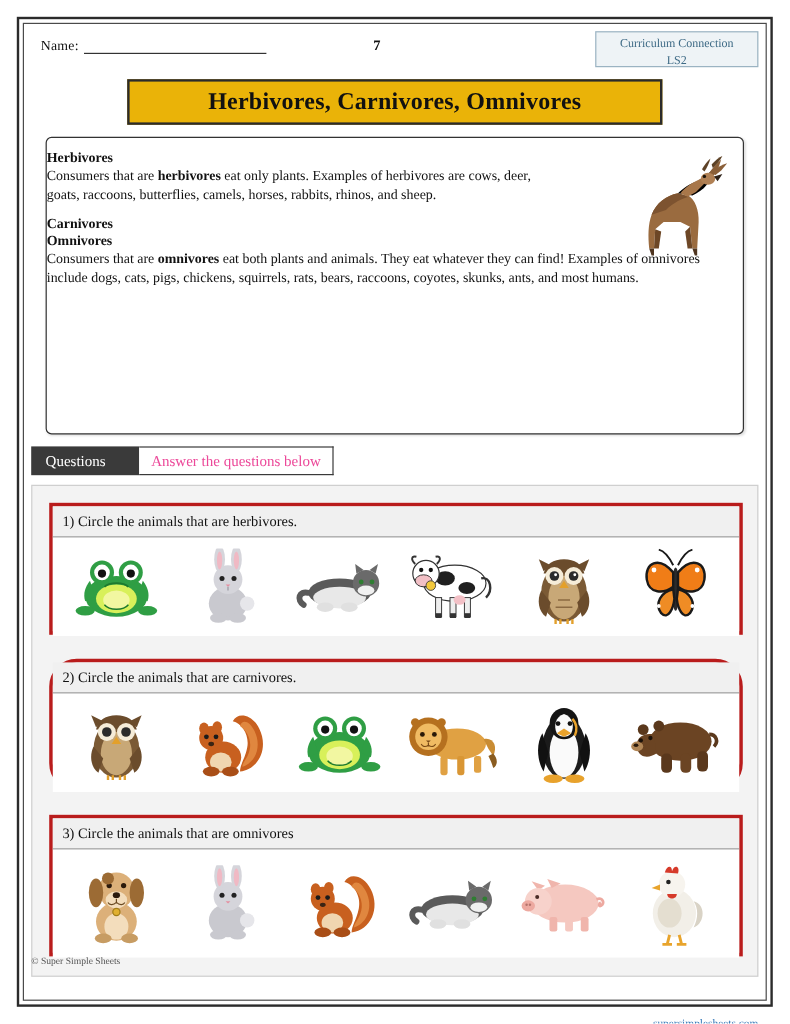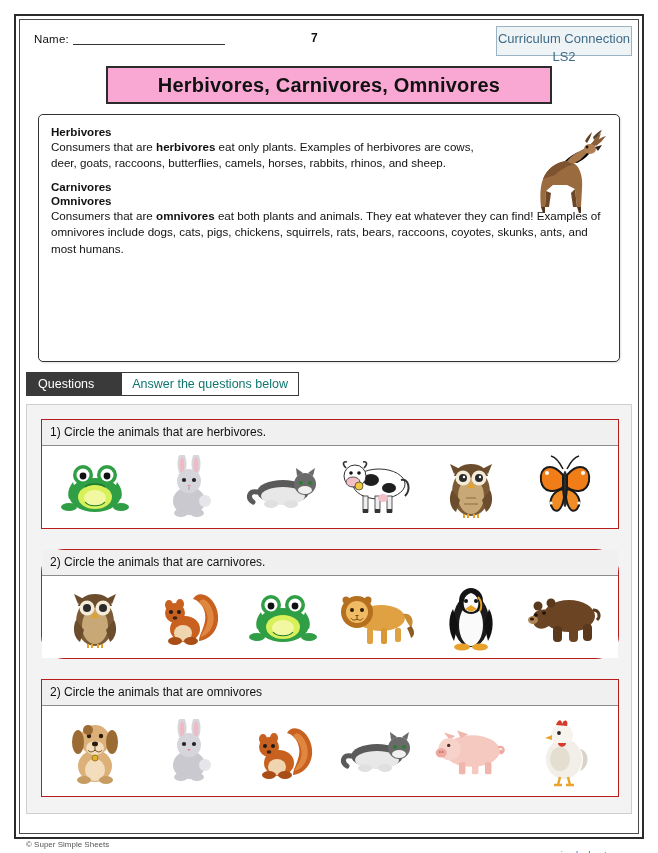--- a/index.html
+++ b/index.html
@@ -13,20 +13,21 @@
     font-family: "Liberation Sans", sans-serif;
     color: #1a1a1a;
     position: relative;
     overflow: hidden;
   }
   .page {
     position: absolute;
     left: 0; top: 0;
     width: 658px; height: 853px;
     box-sizing: border-box;
+    font-family: Liberation Serif, serif;
   }
   
   .frame-outer {
     position: absolute;
     left: 14px; top: 14px;
     width: 630px; height: 825px;
     border: 2px solid #2b2b2b;
     box-sizing: border-box;
   }
   .frame-inner {
@@ -69,32 +70,32 @@
     position: absolute;
     right: 0px; top: 0px;
     width: 136px; height: 30px;
     background: #eef3f6;
     border: 1px solid #9bb3c2;
     box-sizing: border-box;
     text-align: center;
     padding-top: 3px;
   }
   .curriculum div {
-    font-size: 13px;
+    font-size: 10px;
     color: #3f6b86;
     line-height: 1.35;
   }
 
   
   .title-box {
     position: absolute;
     left: 106px; top: 66px;
     width: 446px; height: 38px;
     border: 2px solid #2b2b2b;
-    background: #f9a8d4;
+    background: #eab308;
     box-sizing: border-box;
     display: flex;
     align-items: center;
     justify-content: center;
   }
   .title-box span {
     font-size: 20px;
     font-weight: bold;
     color: #111;
     letter-spacing: .2px;
@@ -102,21 +103,21 @@
 
   
   .info-box {
     position: absolute;
     left: 38px; top: 114px;
     width: 582px; height: 248px;
     border: 1.5px solid #333;
     border-radius: 5px;
     background: #fff;
     box-sizing: border-box;
-    padding: 10px 14px 10px 12px;
+    padding: 10px 14px 10px 0;
     box-shadow: 1px 1px 2px rgba(0,0,0,.12);
   }
   .info-box h3 {
     margin: 0 0 1px 0;
     font-size: 11.6px;
     font-weight: bold;
     color: #111;
   }
   .info-box p {
     margin: 0 0 8px 0;
@@ -146,21 +147,21 @@
     font-size: 12.5px;
     padding: 3px 28px 0 12px;
     height: 24px;
     box-sizing: border-box;
     line-height: 19px;
   }
   .qbar-sub {
     background: #fff;
     border: 1px solid #3a3a3a;
     border-left: none;
-    color: #0f766e;
+    color: #ec4899;
     font-size: 12.5px;
     padding: 0 10px;
     height: 24px;
     box-sizing: border-box;
     line-height: 22px;
   }
 
   
   .answer-area {
     position: absolute;
@@ -168,21 +169,21 @@
     width: 606px; height: 410px;
     background: #f3f3f3;
     border: 1px solid #cfcfcf;
     box-sizing: border-box;
   }
   .qblock {
     position: absolute;
     left: 14px;
     width: 578px;
     background: #fff;
-    border: 1px solid #b91c1c;
+    border: 3px solid #b91c1c;
     box-sizing: border-box;
   }
   .qlabel {
     height: 26px;
     border-bottom: 1px solid #8c8c8c;
     background: #f0f0f0;
     font-size: 12px;
     color: #111;
     line-height: 25px;
     padding-left: 8px;
@@ -202,21 +203,21 @@
     height: 74px;
     display: flex;
     align-items: center;
     justify-content: center;
   }
   .animal svg { display: block; }
 
   
   .footer-left {
     position: absolute;
-    left: 26px; top: 840px;
+    left: 26px; top: 796px;
     font-size: 8px;
     color: #555;
     text-align: center;
   }
   .footer-right {
     position: absolute;
     right: 26px; top: 838px;
     font-size: 9.5px;
     color: #2e74b5;
     margin-top: 11px;
@@ -512,21 +513,21 @@
             <rect x="44" y="38" width="9" height="16" rx="4" fill="#6b4423"></rect>
             <rect x="58" y="36" width="9" height="17" rx="4" fill="#5a381c"></rect>
             <path d="M68 22 C74 22 76 28 72 32" stroke="#5a381c" stroke-width="3" fill="none"></path>
           </svg>
         </div>
 
       </div>
     </div>
 
     <div class="qblock" style="top:274px; height:118px;">
-      <div class="qlabel">2) Circle the animals that are omnivores</div>
+      <div class="qlabel">3) Circle the animals that are omnivores</div>
       <div class="qrow" style="height:90px;">
 
         <div class="animal">
           <svg width="62" height="70" viewBox="0 0 62 70">
             <ellipse cx="31" cy="50" rx="17" ry="16" fill="#dcb079"></ellipse>
             <ellipse cx="31" cy="54" rx="10" ry="11" fill="#f3ddbc"></ellipse>
             <circle cx="31" cy="24" r="15" fill="#dcb079"></circle>
             <ellipse cx="14" cy="26" rx="6" ry="12" fill="#9c6b34"></ellipse>
             <ellipse cx="48" cy="26" rx="6" ry="12" fill="#9c6b34"></ellipse>
             <ellipse cx="31" cy="32" rx="9" ry="7" fill="#f3ddbc"></ellipse>

